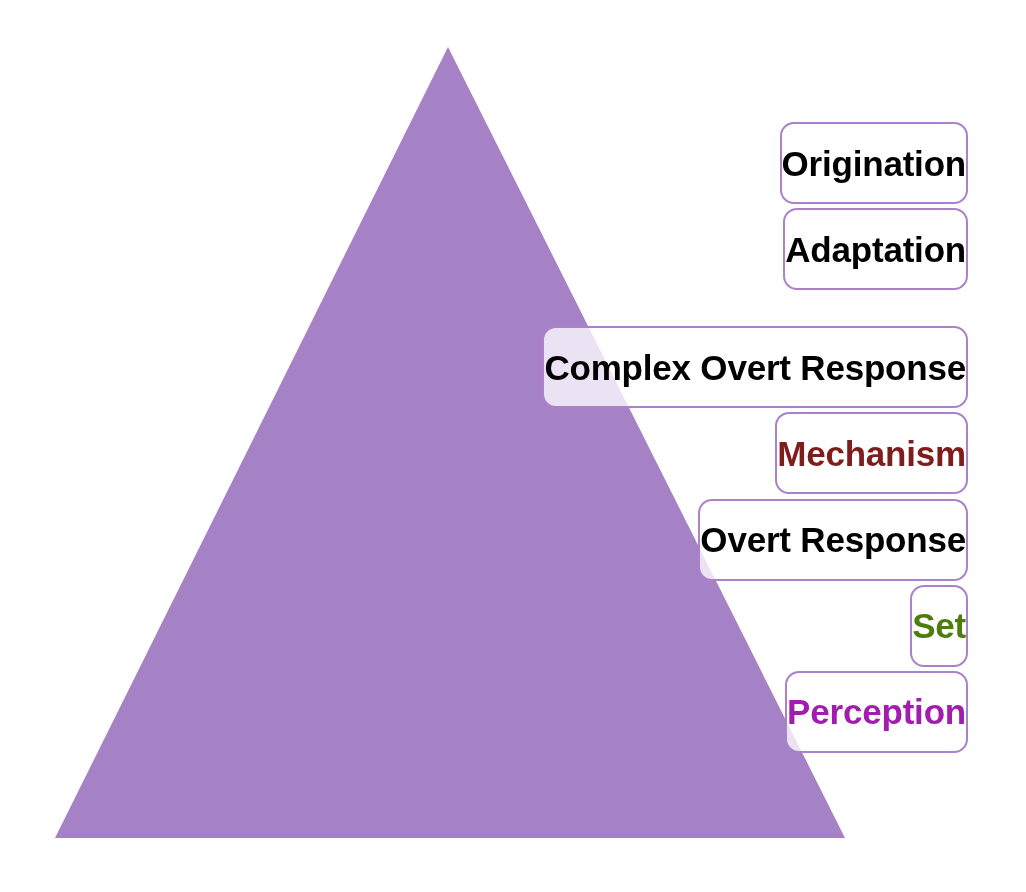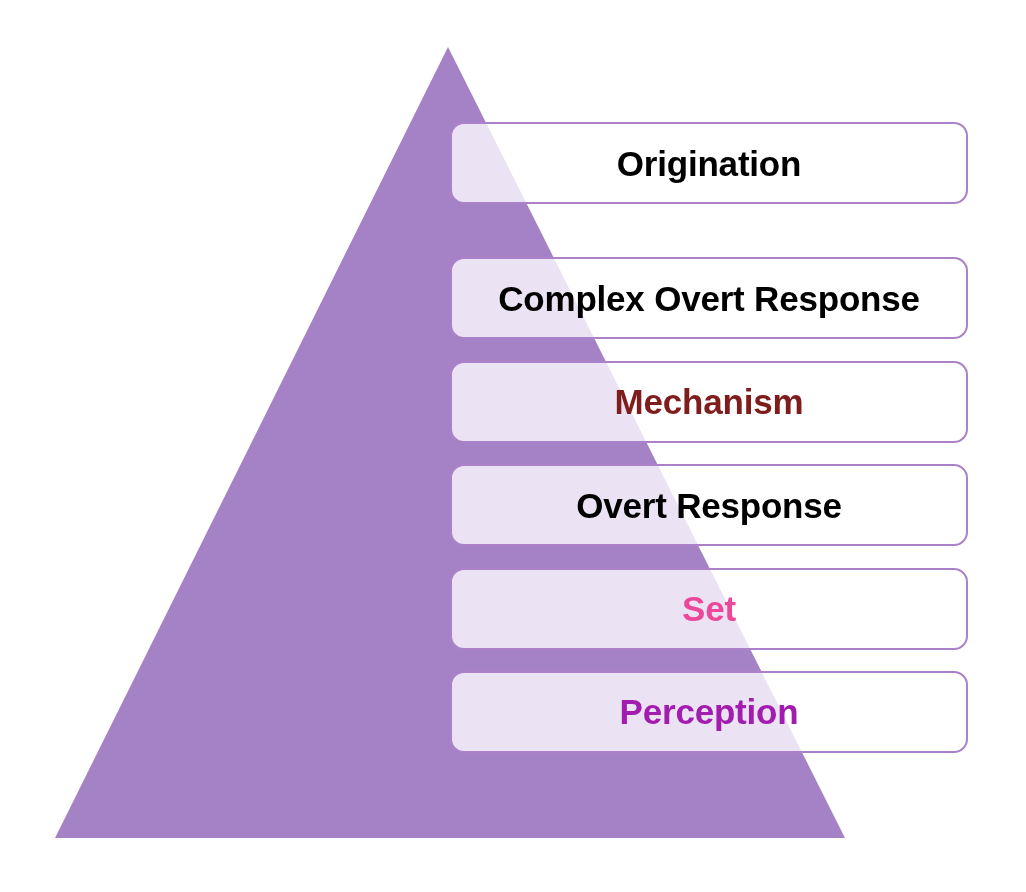--- a/index.html
+++ b/index.html
@@ -30,20 +30,21 @@
 
   #level-stack {
     position: absolute;
     left: 450px;
     top: 122px;
     width: 518px;
     height: 631px;
     display: flex;
     flex-direction: column;
     justify-content: space-between;
+    align-items: flex-end;
   }
 
   .level-box {
     position: relative;
     box-sizing: border-box;
     height: 82px;
     border: 2px solid #ab82c9;
     border-radius: 14px;
     background: rgba(255, 255, 255, 0.78);
     display: flex;
@@ -70,35 +71,38 @@
   <svg id="pyramid-svg" viewBox="0 0 1026 892" xmlns="http://www.w3.org/2000/svg">
     <polygon id="pyramid-polygon" points="448,47 845,838 55,838" fill="#a582c6"></polygon>
   </svg>
 
   <div id="level-stack" style="left: 450px; top: 122px; width: 518px; height: 631px;">
 
     <div class="level-box" style="border-color: rgb(171, 130, 201);">
       <span class="level-label" style="color: rgb(0, 0, 0);">Origination</span>
     </div>
 
+    <div class="level-box" style="border-color: rgb(171, 130, 201);">
+      <span class="level-label" style="color: rgb(0, 0, 0);">Adaptation</span>
+    </div>
 
     <div class="level-box" style="border-color: rgb(171, 130, 201); margin-top: 32px;">
       <span class="level-label" style="color: rgb(0, 0, 0);">Complex Overt Response</span>
     </div>
 
     <div class="level-box" style="border-color: rgb(171, 130, 201);">
       <span class="level-label" style="color: #7f1d1d;">Mechanism</span>
     </div>
 
     <div class="level-box" style="border-color: rgb(171, 130, 201);">
       <span class="level-label" style="color: rgb(0, 0, 0);">Overt Response</span>
     </div>
 
     <div class="level-box" style="border-color: rgb(171, 130, 201);">
-      <span class="level-label" style="color: #ec4899;">Set</span>
+      <span class="level-label" style="color: #4d7c0f;">Set</span>
     </div>
 
     <div class="level-box" style="border-color: rgb(171, 130, 201);">
       <span class="level-label" style="color: #a21caf;">Perception</span>
     </div>
 
   </div>
 </div>
 
 </body></html>

